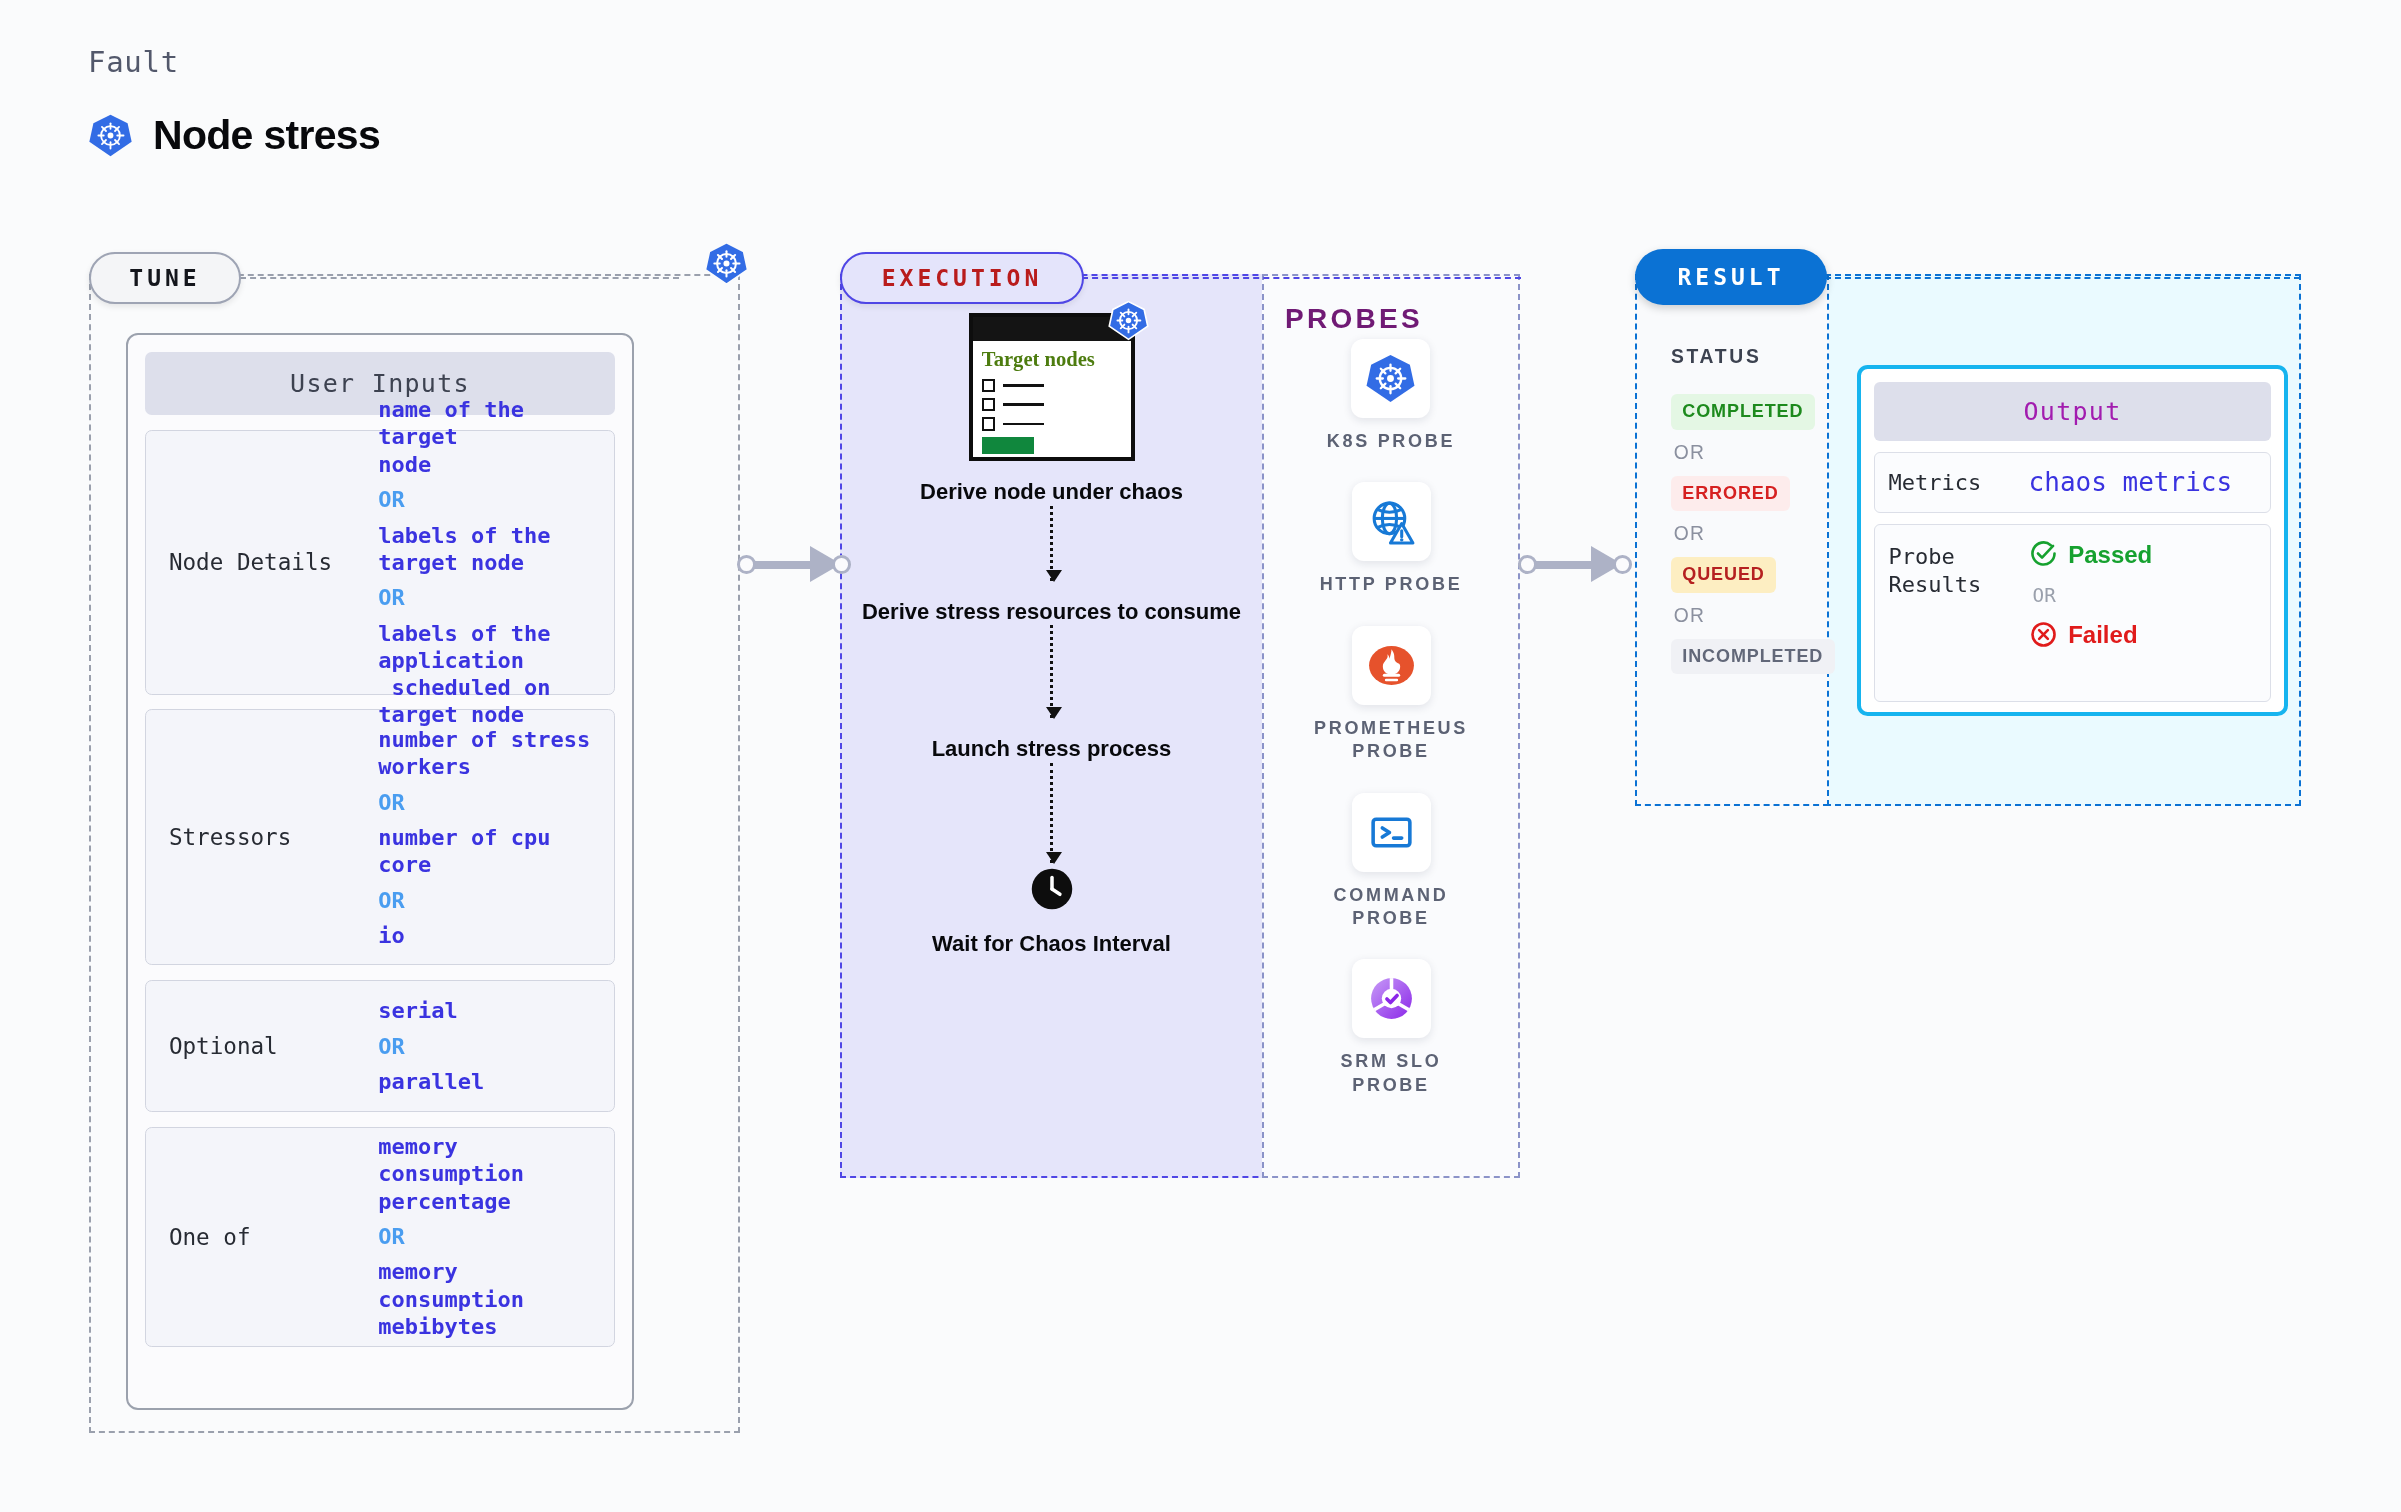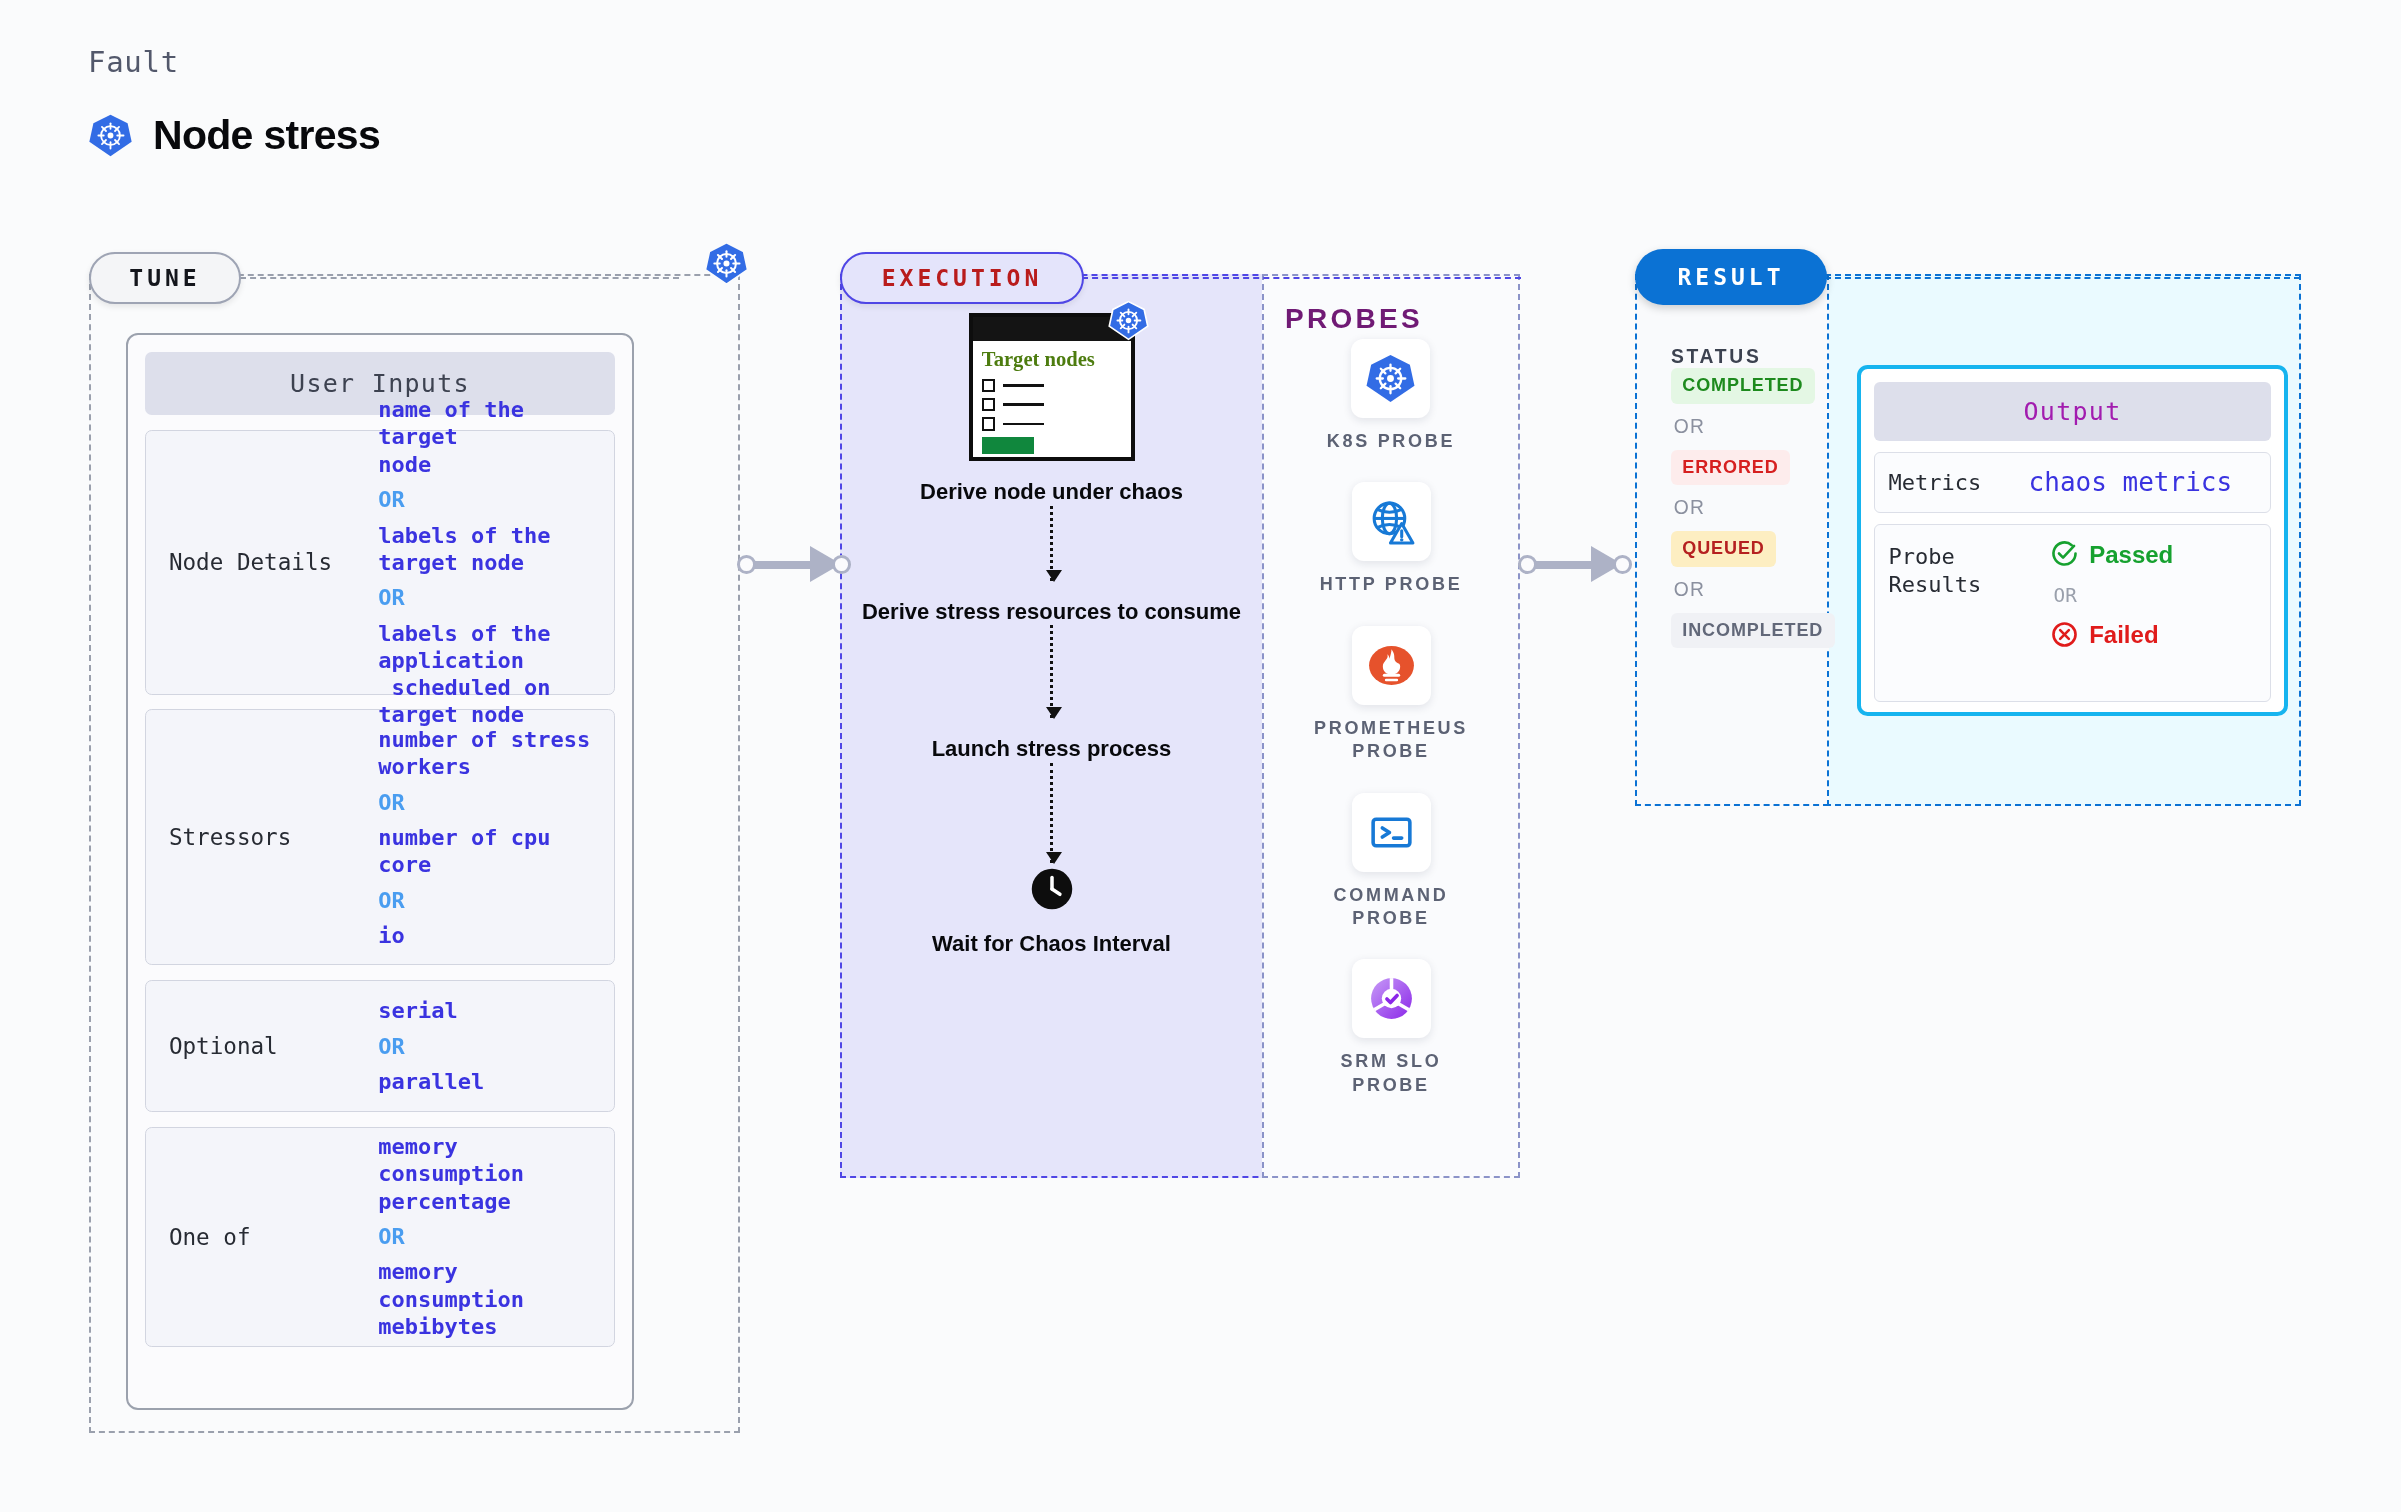--- a/index.html
+++ b/index.html
@@ -186,21 +186,21 @@
     font-size: 18px; color: #5c6274; letter-spacing: 2.7px; font-weight: bold;
     line-height: 1.3;
   }
 
   
   .status-title {
     position: absolute; left: 1671px; top: 346px;
     font-family: "Liberation Sans", sans-serif;
     font-size: 19.3px; color: #3c4250; letter-spacing: 2.7px; font-weight: bold;
   }
-  .status-list { position: absolute; left: 1671px; top: 368px; width: 153px; }
+  .status-list { position: absolute; left: 1671px; top: 394px; width: 153px; }
   .badge {
     display: inline-block; border-radius: 6px;
     padding: 7.3px 11.3px; font-size: 18px; font-weight: bold;
     letter-spacing: 0.9px; font-family: "Liberation Sans", sans-serif;
   }
   .st-or {
     font-family: "Liberation Sans", sans-serif;
     font-size: 19.3px; color: #8b909f; letter-spacing: 1.3px;
     margin: 12px 0 12px 2.7px;
   }
@@ -224,21 +224,21 @@
   }
   .out-label {
     width: 140px; flex: 0 0 140px;
     font-family: "DejaVu Sans Mono", monospace;
     font-size: 22px; color: #272b33; line-height: 1.25;
   }
   .out-val {
     font-family: "DejaVu Sans Mono", monospace;
     font-size: 26px; color: #3a33e0;
   }
-  .out-probe { height: 178px; align-items: flex-start; gap: 21px; }
+  .out-probe { height: 178px; align-items: flex-start; }
   .pr-line { display: flex; align-items: center; gap: 10.6px; }
   .pr-pass { font-size: 24px; font-weight: bold; color: #16a12f; font-family: "Liberation Sans", sans-serif; }
   .pr-fail { font-size: 24px; font-weight: bold; color: #e01b1b; font-family: "Liberation Sans", sans-serif; }
   .pr-or {
     font-family: "DejaVu Sans Mono", monospace;
     font-size: 19.3px; color: #9aa0ac; margin: 13.3px 0 13.3px 4px;
   }
 
   
   .conn { position: absolute; z-index: 5; }

